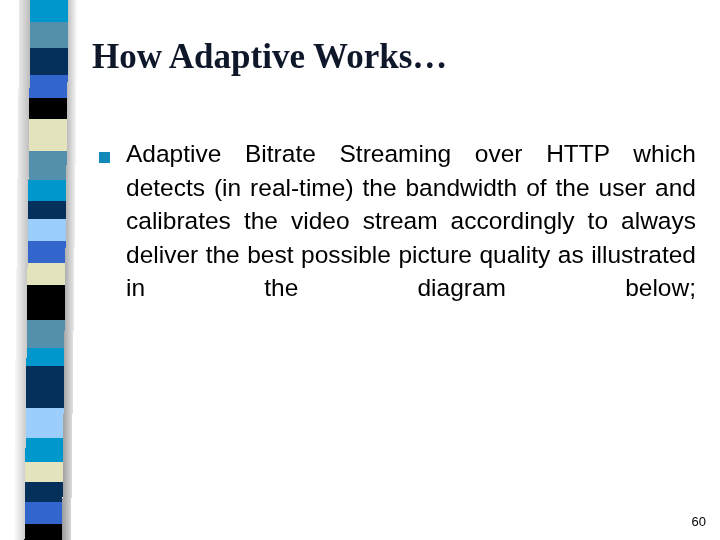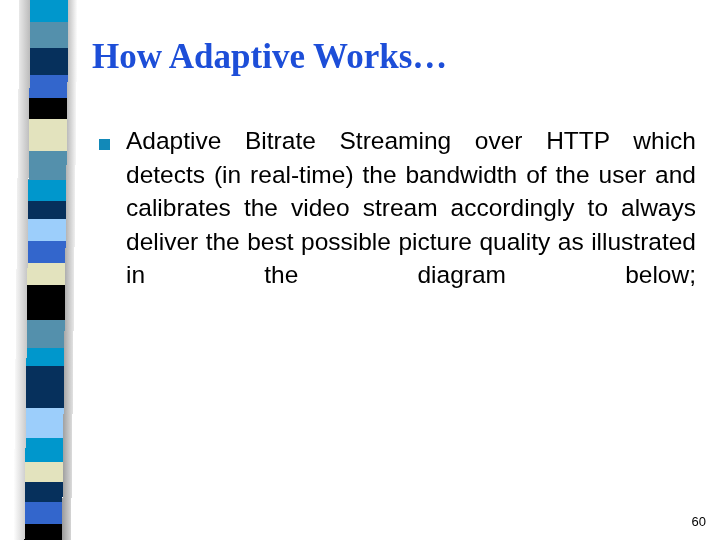--- a/index.html
+++ b/index.html
@@ -41,30 +41,30 @@
     position: absolute;
     left: 92px;
     top: 36px;
     width: 600px;
   }
   #slide-title {
     font-family: "Liberation Serif", serif;
     font-weight: bold;
     font-size: 35px;
     line-height: 42px;
-    color: #1d4ed8;
+    color: #0f172a;
     letter-spacing: 0px;
     white-space: nowrap;
   }
 
   
   #body-block {
     position: absolute;
     left: 92px;
-    top: 124px;
+    top: 137px;
     width: 604px;
   }
   .bullet-item {
     position: relative;
     padding-left: 34px;
   }
   .bullet-marker {
     position: absolute;
     left: 7px;
     top: 15px;

